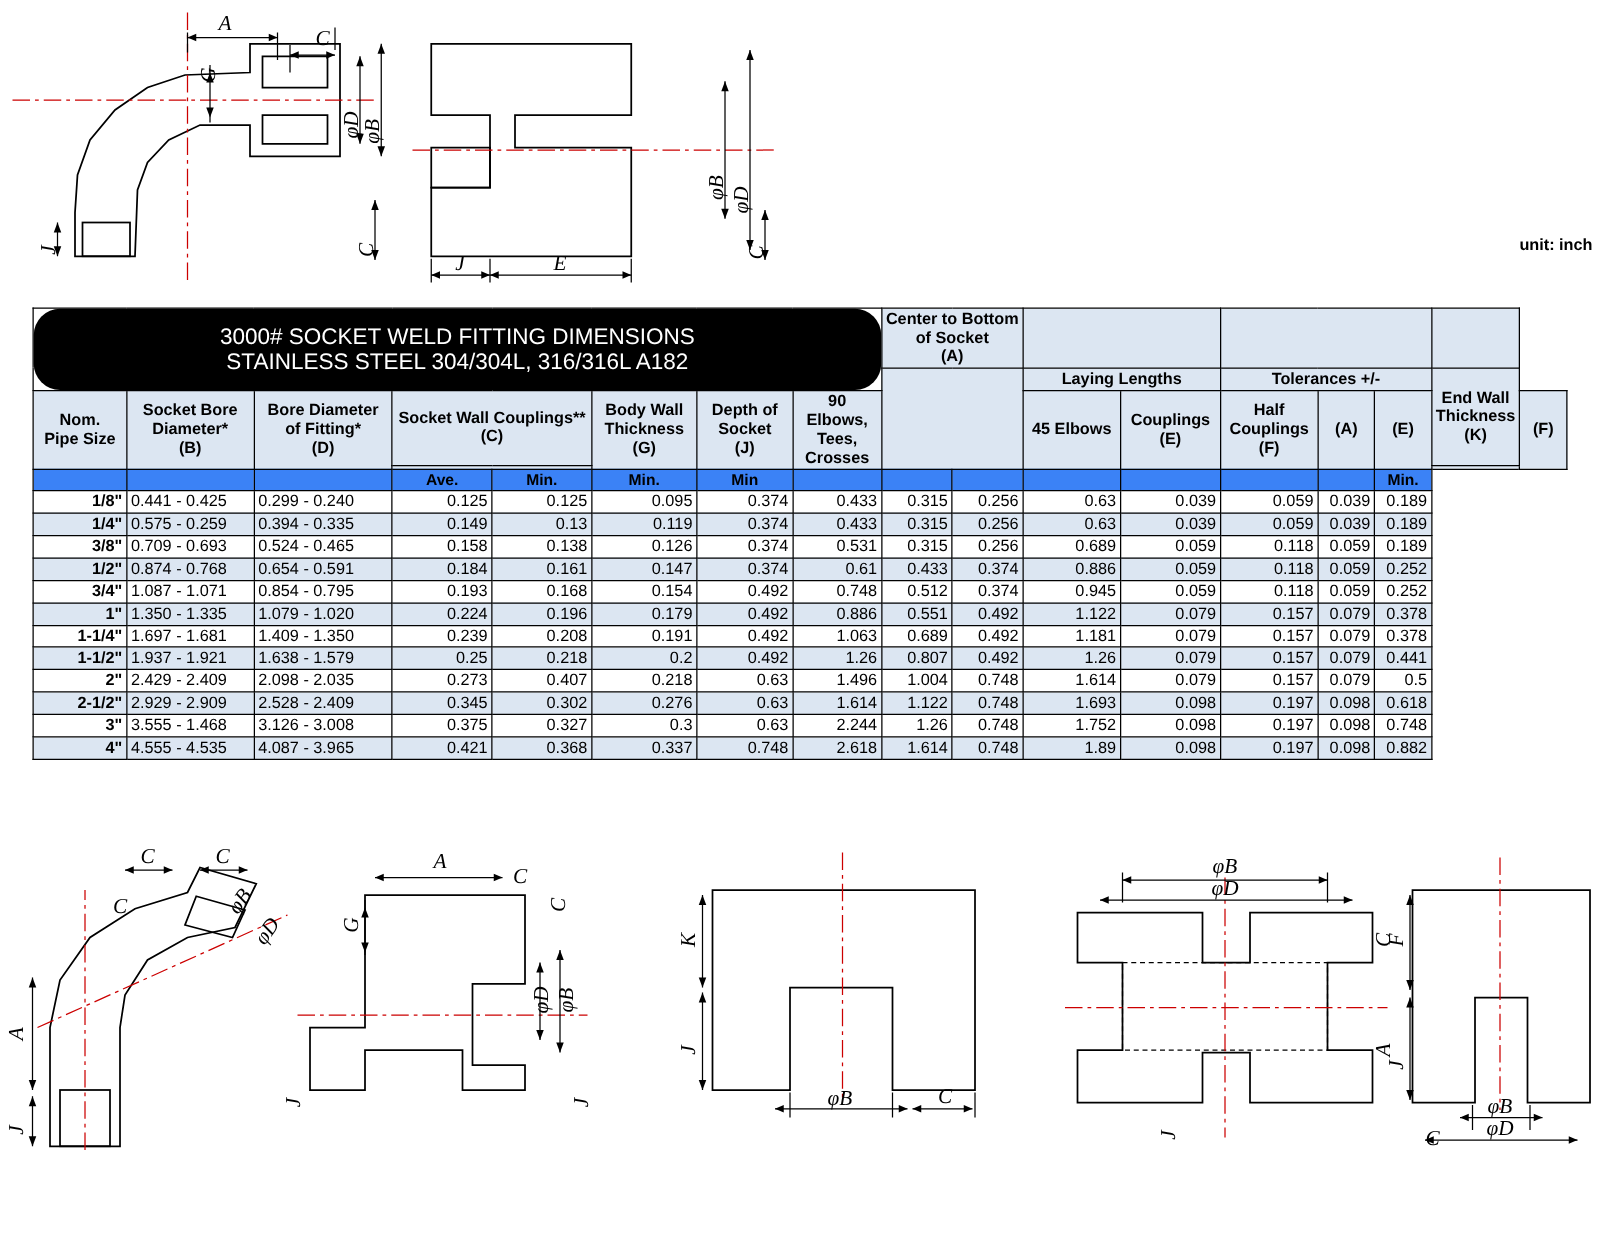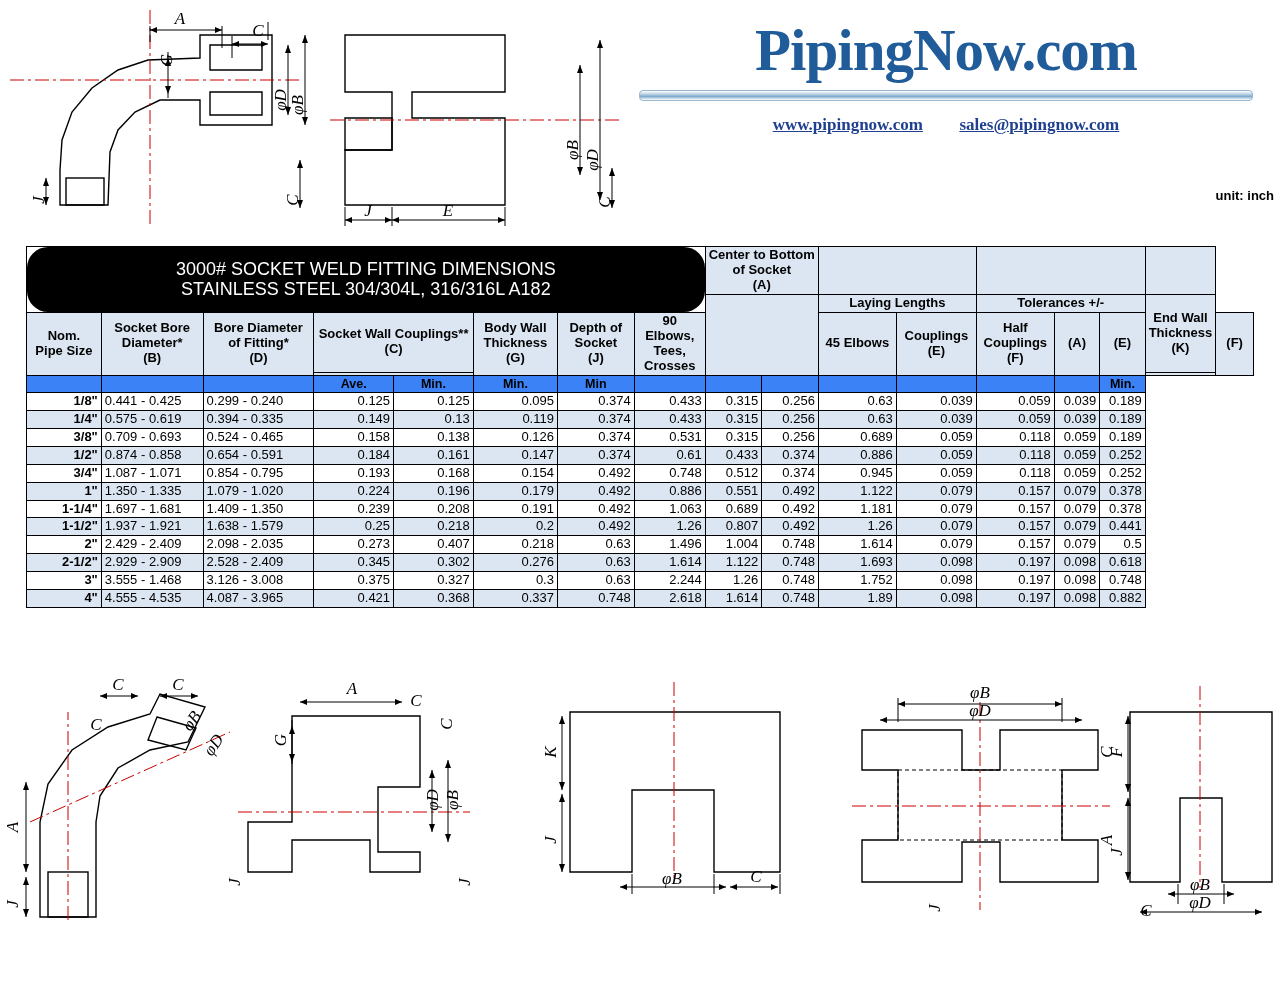--- a/index.html
+++ b/index.html
@@ -199,29 +199,20 @@
           <polygon points="392,220 385,217 385,223" fill="#000"></polygon>
           <text class="lbl" x="368" y="216" text-anchor="middle">J</text>
           <line class="lnt" x1="392" y1="220" x2="505" y2="220"></line>
           <polygon points="392,220 399,217 399,223" fill="#000"></polygon>
           <polygon points="505,220 498,217 498,223" fill="#000"></polygon>
           <text class="lbl" x="448" y="216" text-anchor="middle">E</text>
         </g>
       </svg>
     </div>
 
-    <div class="brand">
-      <div class="brand-title">PipingNow.com</div>
-      <div class="brand-bar"></div>
-      <div class="brand-links">
-        <a href="#">www.pipingnow.com</a>
-        <span class="sep"></span>
-        <a href="#">sales@pipingnow.com</a>
-      </div>
-    </div>
 
     <div class="unit">unit: inch</div>
   </div>
 
   <table class="dim">
     <tbody>
       <tr>
         <td class="hdr-black" colspan="8" rowspan="2">
           <div>3000# SOCKET WELD FITTING DIMENSIONS</div>
           <div>STAINLESS STEEL 304/304L, 316/316L  A182</div>
@@ -331,21 +322,21 @@
         <td class="valr">0.315</td>
         <td class="valr">0.256</td>
         <td class="valr">0.63</td>
         <td class="valr">0.039</td>
         <td class="valr">0.059</td>
         <td class="valr">0.039</td>
         <td class="valr">0.189</td>
       </tr>
       <tr class="row-blue">
         <td class="size">1/4"</td>
-        <td class="val">0.575 - 0.619</td>
+        <td class="val">0.575 - 0.259</td>
         <td class="val">0.394 - 0.335</td>
         <td class="valr">0.149</td>
         <td class="valr">0.13</td>
         <td class="valr">0.119</td>
         <td class="valr">0.374</td>
         <td class="valr">0.433</td>
         <td class="valr">0.315</td>
         <td class="valr">0.256</td>
         <td class="valr">0.63</td>
         <td class="valr">0.039</td>
@@ -365,21 +356,21 @@
         <td class="valr">0.315</td>
         <td class="valr">0.256</td>
         <td class="valr">0.689</td>
         <td class="valr">0.059</td>
         <td class="valr">0.118</td>
         <td class="valr">0.059</td>
         <td class="valr">0.189</td>
       </tr>
       <tr class="row-blue">
         <td class="size">1/2"</td>
-        <td class="val">0.874 - 0.858</td>
+        <td class="val">0.874 - 0.768</td>
         <td class="val">0.654 - 0.591</td>
         <td class="valr">0.184</td>
         <td class="valr">0.161</td>
         <td class="valr">0.147</td>
         <td class="valr">0.374</td>
         <td class="valr">0.61</td>
         <td class="valr">0.433</td>
         <td class="valr">0.374</td>
         <td class="valr">0.886</td>
         <td class="valr">0.059</td>

